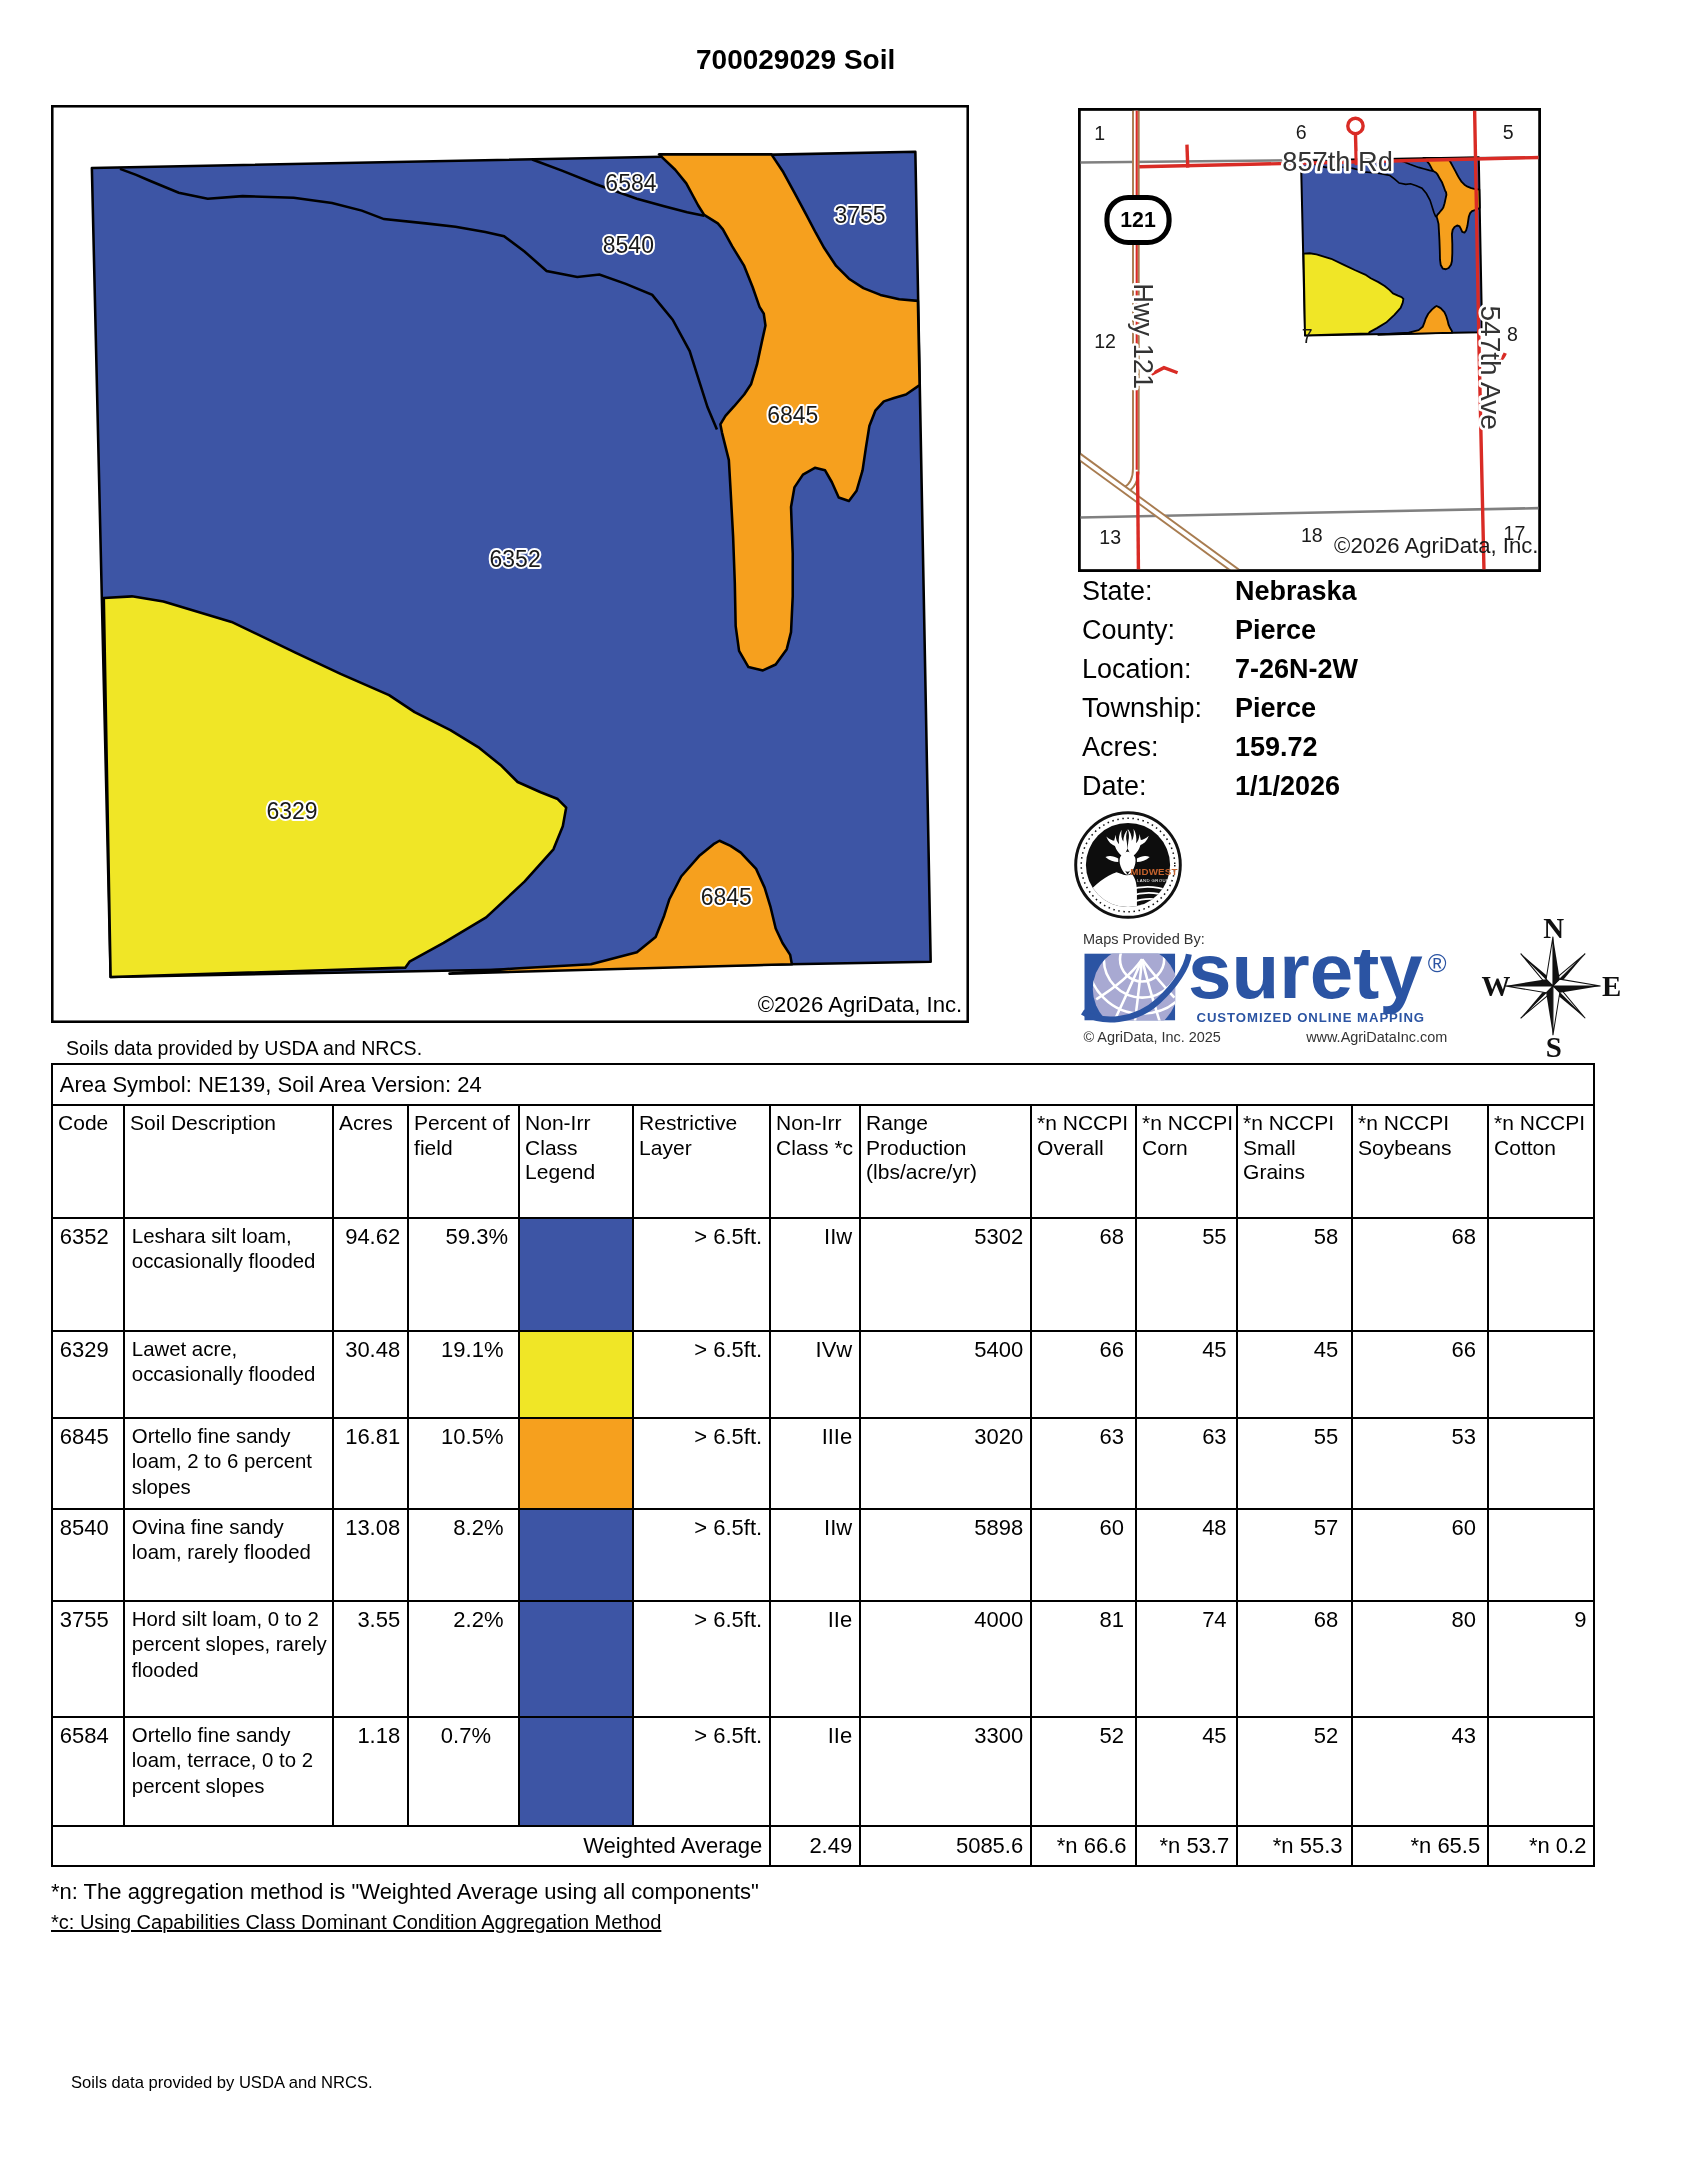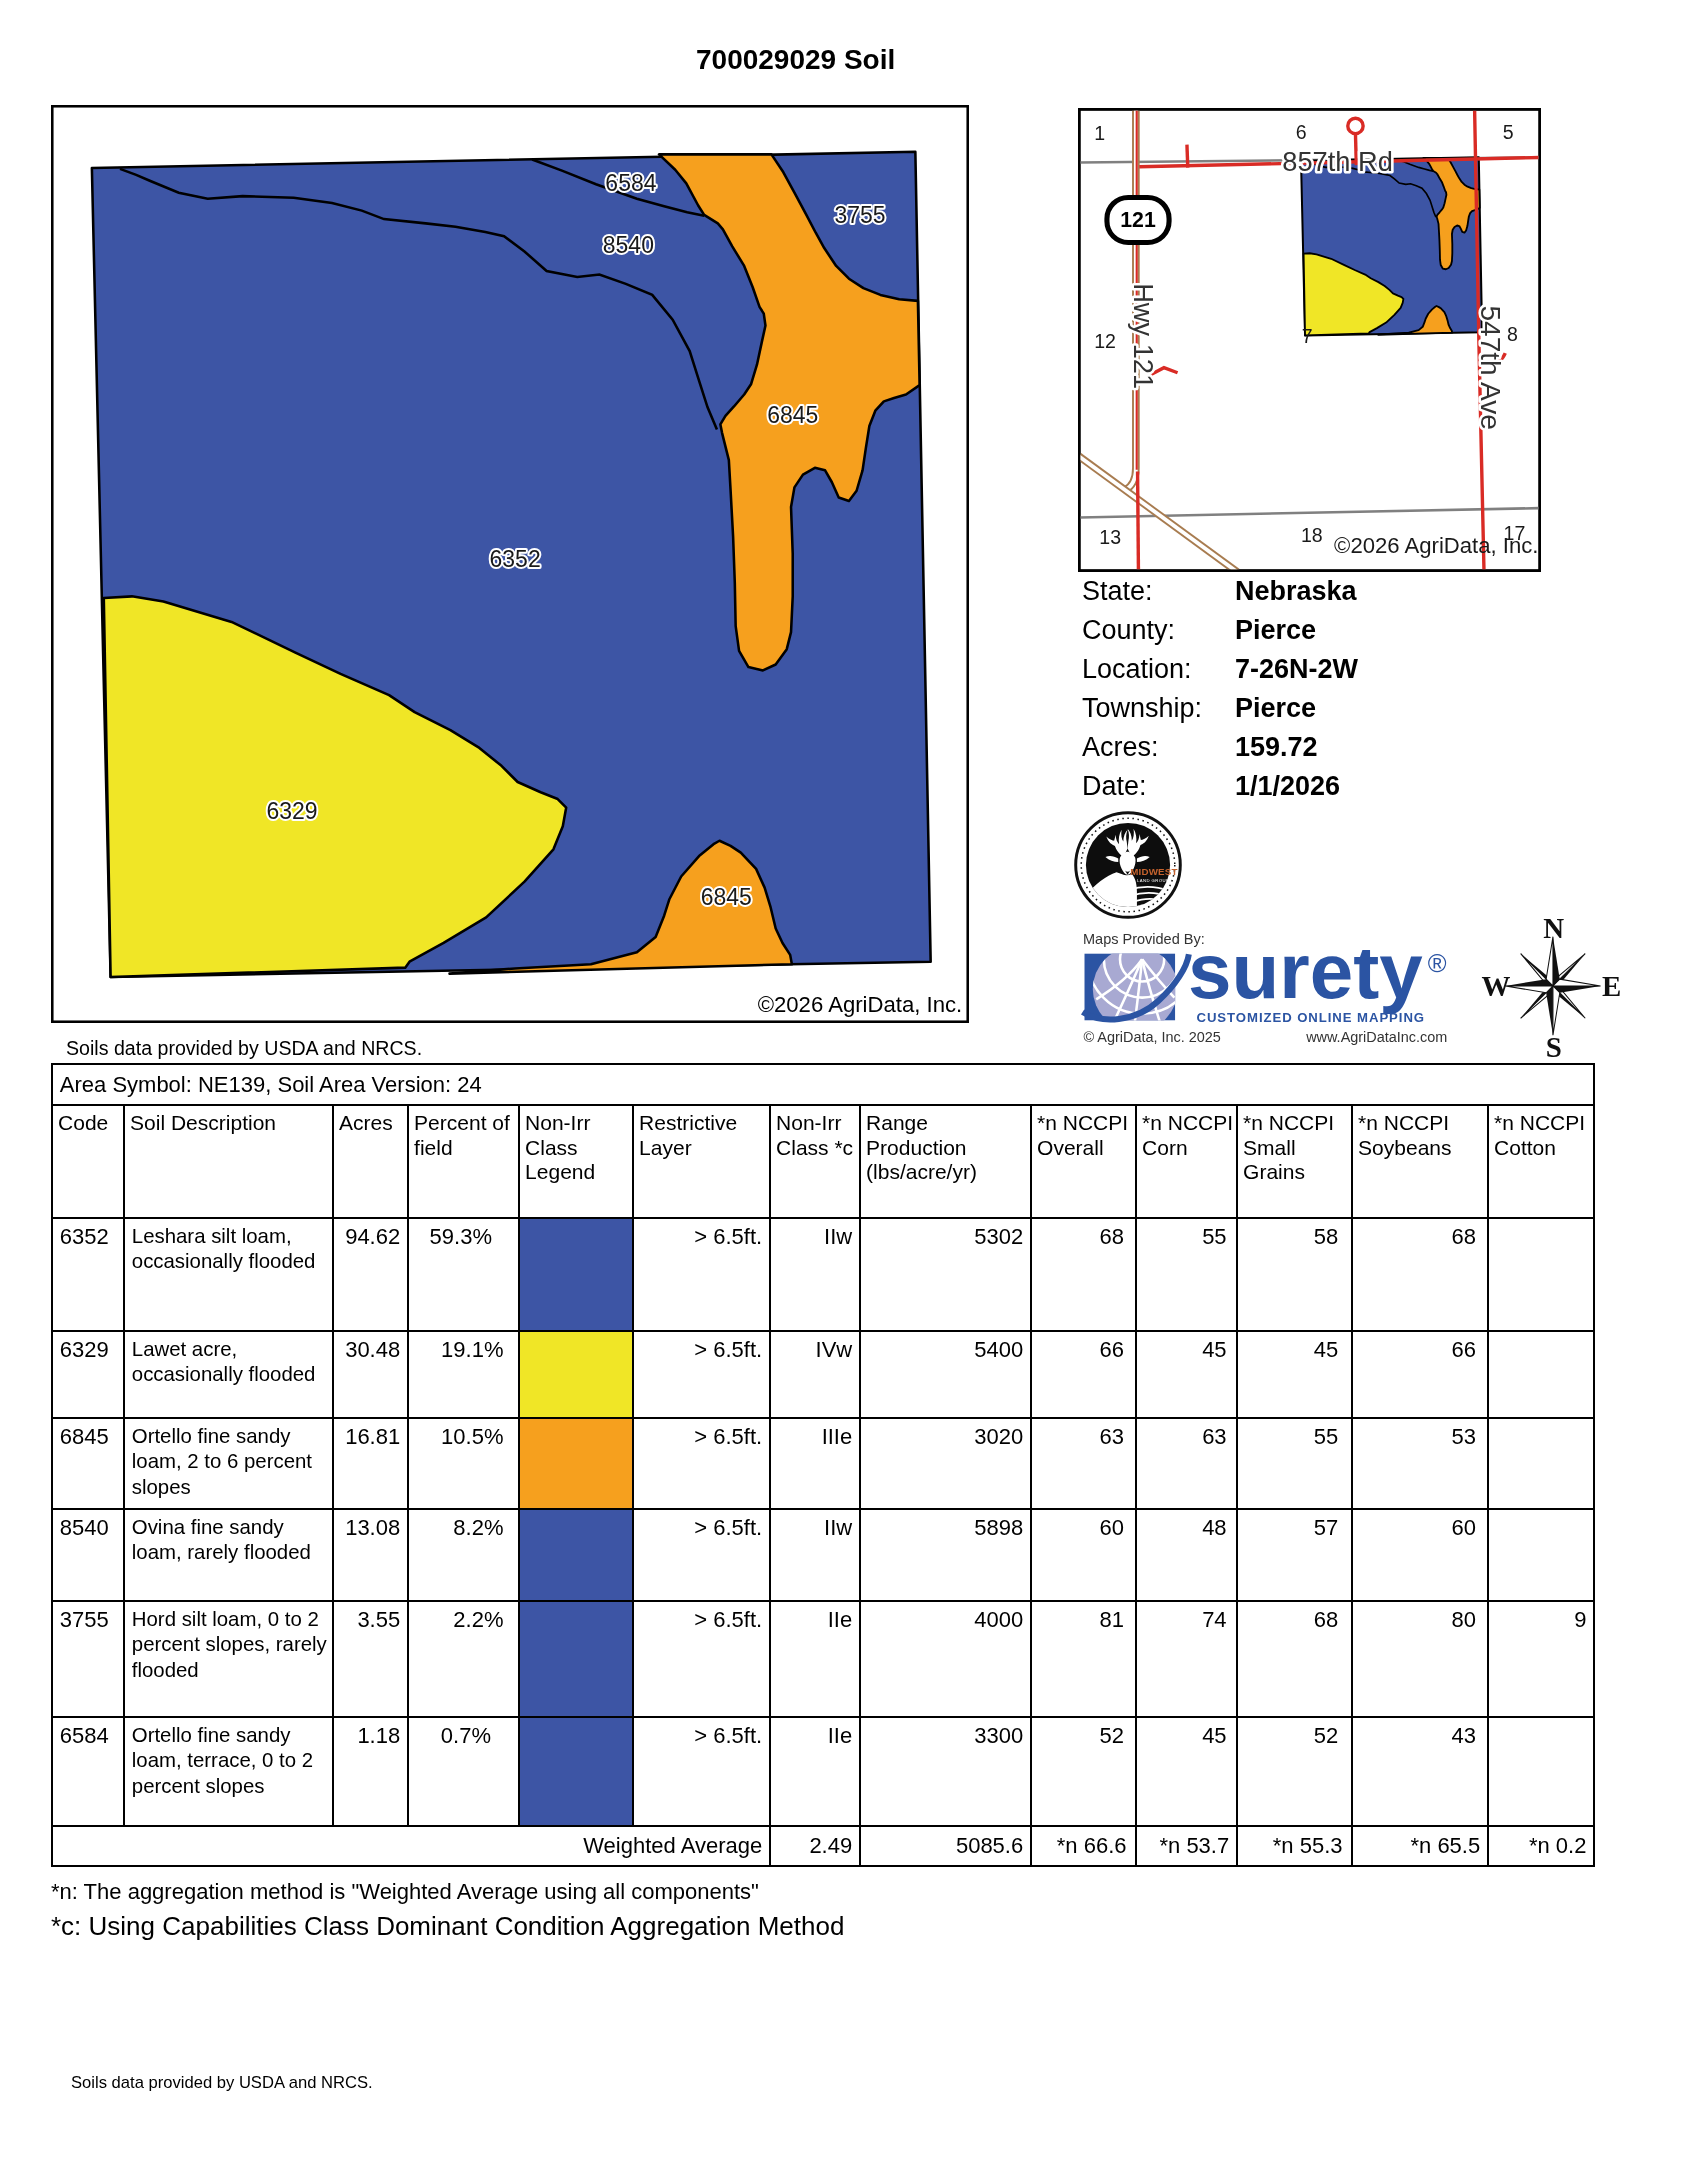--- a/index.html
+++ b/index.html
@@ -282,21 +282,21 @@
         <td style="white-space:nowrap;">*n NCCPI<br>Corn</td>
     <td style="white-space:nowrap;">*n NCCPI<br>Small<br>Grains</td>
         <td style="white-space:nowrap;">*n NCCPI<br>Soybeans</td>
         <td style="white-space:nowrap;">*n NCCPI<br>Cotton</td>
   </tr>
 
   <tr style="height:113px;">
     <td>6352</td>
         <td class="desc">Leshara silt loam, occasionally flooded</td>
         <td class="num">94.62</td>
-    <td class="num" style="padding-right:26px;border-radius:32px;">59.3%</td>
+    <td class="num" style="padding-right:10px;border-radius:32px;">59.3%</td>
         <td style="background:#3D55A5;"></td>
     <td class="num">&gt; 6.5ft.</td>
         <td class="num">IIw</td>
         <td class="num">5302</td>
     <td class="num" style="padding-right:11px;">68</td>
         <td class="num" style="padding-right:9.4px;">55</td>
     <td class="num" style="padding-right:12.8px;margin-left:42px;">58</td>
         <td class="num" style="padding-right:11px;">68</td>
         <td></td>
   </tr>
@@ -389,16 +389,16 @@
     <td class="num" style="padding-top:6px;padding-right:6.8px;">*n 53.7</td>
     <td class="num" style="padding-top:6px;padding-right:8.5px;">*n 55.3</td>
     <td class="num" style="padding-top:6px;padding-right:6.8px;">*n 65.5</td>
     <td class="num" style="padding-top:6px;padding-right:6.8px;">*n 0.2</td>
   </tr>
 </tbody>
   </table>
 
 <div class="abs" style="left:51px;top:1879px;font-size:22px;">*n: The aggregation method is "Weighted Average using all components"</div>
 
-<div class="abs" style="left:51px;top:1911px;font-size:26px;">*c: Using Capabilities Class Dominant Condition Aggregation Method</div>
+<div class="abs" style="left:51px;top:1911px;font-size:20px;text-decoration:underline;">*c: Using Capabilities Class Dominant Condition Aggregation Method</div>
 
 <div class="abs" style="left:71px;top:2073px;font-size:16.6px;">Soils data provided by USDA and NRCS.</div>
 
 
 </body></html>

